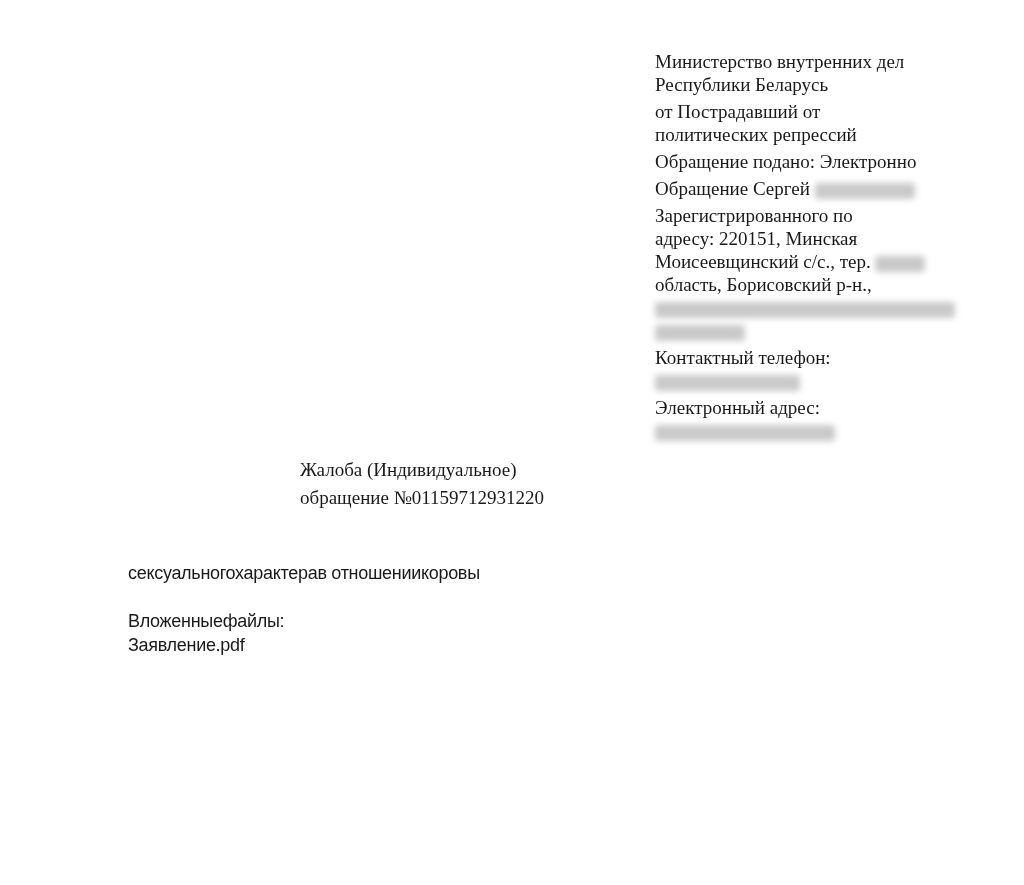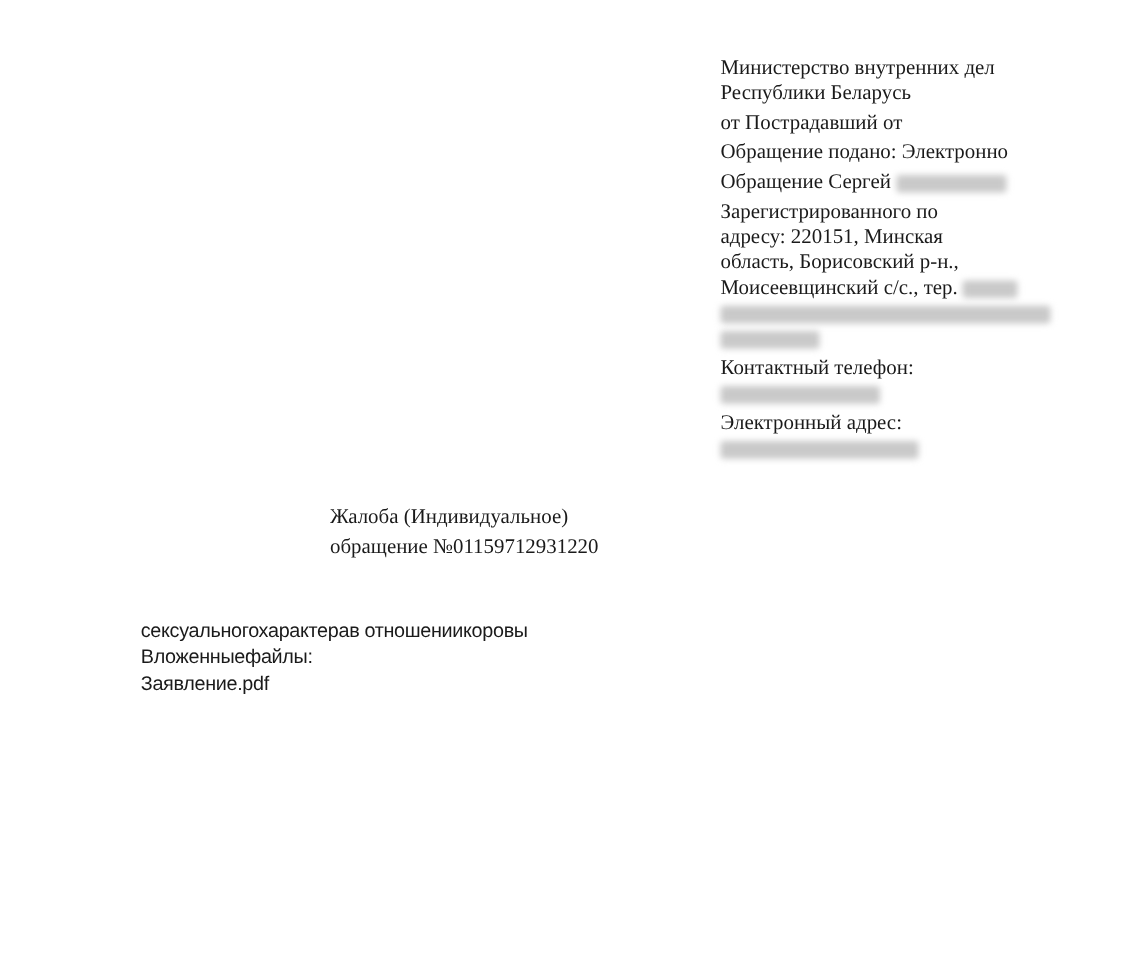--- a/index.html
+++ b/index.html
@@ -9,46 +9,47 @@
                  font-size: 19px; line-height: 23px; }
     .addressee .blk { margin-bottom: 4px; margin-left: 28px; }
     .redacted { display: inline-block; background: #c9c9c9; filter: blur(3px);
                 height: 16px; vertical-align: middle; border-radius: 3px; }
     .title { position: absolute; left: 300px; width: 440px; top: 456px;
              text-align: left; font-size: 19px; line-height: 28px; }
     .body { position: absolute; left: 128px; top: 537px; width: 772px;
             font-family: "Liberation Sans", "DejaVu Sans", sans-serif;
             font-size: 18px; line-height: 24px; letter-spacing: -0.3px; }
     .body .para { text-indent: 20px; text-align: justify; }
-    .body .attach { }
+    .body .attach { margin-top: 24px; }
   </style>
 </head>
 <body>
 
 <div class="addressee">
   <div class="blk">
     <div>Министерство внутренних дел</div>
     <div>Республики Беларусь</div>
   </div>
   <div class="blk">
     <div>от Пострадавший от</div>
+    <div>политических репрессий</div>
   </div>
   <div class="blk">Обращение подано: Электронно</div>
   <div class="blk">
     <span>Обращение Сергей</span>
     <span class="redacted" style="width:100px"></span>
   </div>
   <div class="blk">
     <div>Зарегистрированного по</div>
     <div>адресу: 220151, Минская</div>
-    <div>область, Борисовский р-н.,</div>
     <div>
       <span>Моисеевщинский с/с., тер.</span>
       <span class="redacted" style="width:50px"></span>
     </div>
+    <div>область, Борисовский р-н.,</div>
     <div><span class="redacted" style="width:300px"></span></div>
     <div><span class="redacted" style="width:90px"></span></div>
   </div>
   <div class="blk">
     <div>Контактный телефон:</div>
     <div><span class="redacted" style="width:145px"></span></div>
   </div>
   <div class="blk">
     <div>Электронный адрес:</div>
     <div><span class="redacted" style="width:180px"></span></div>

